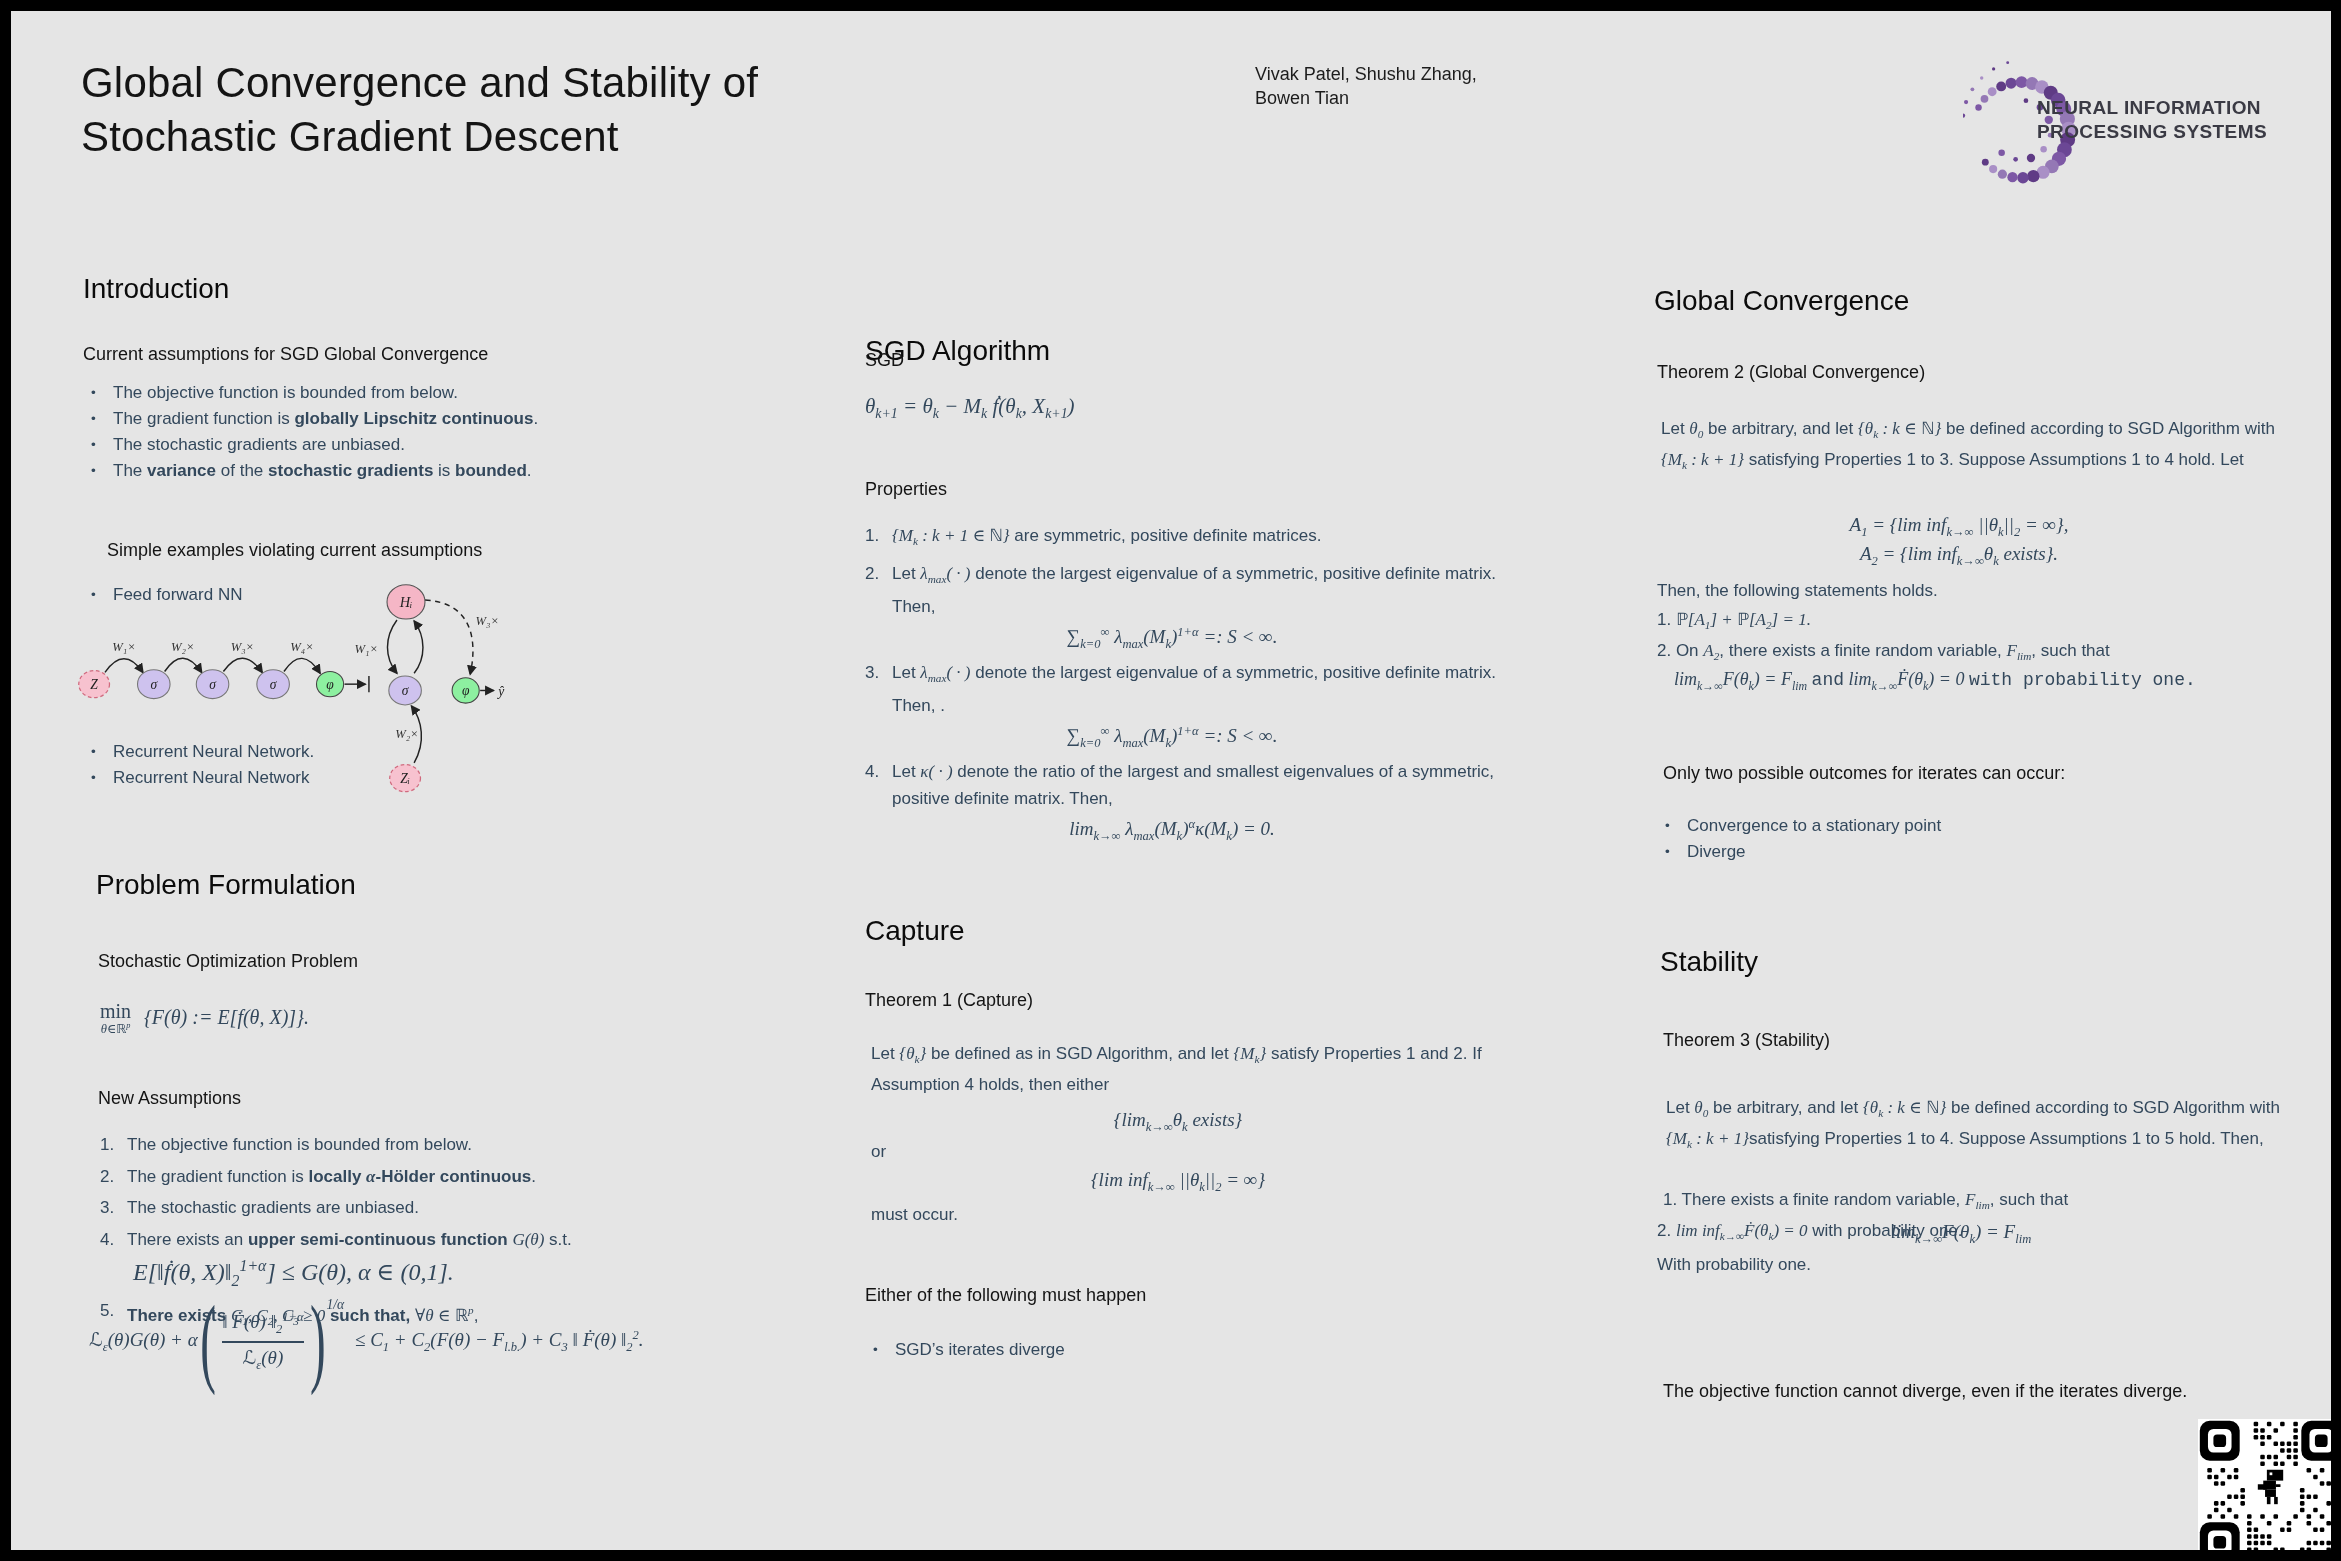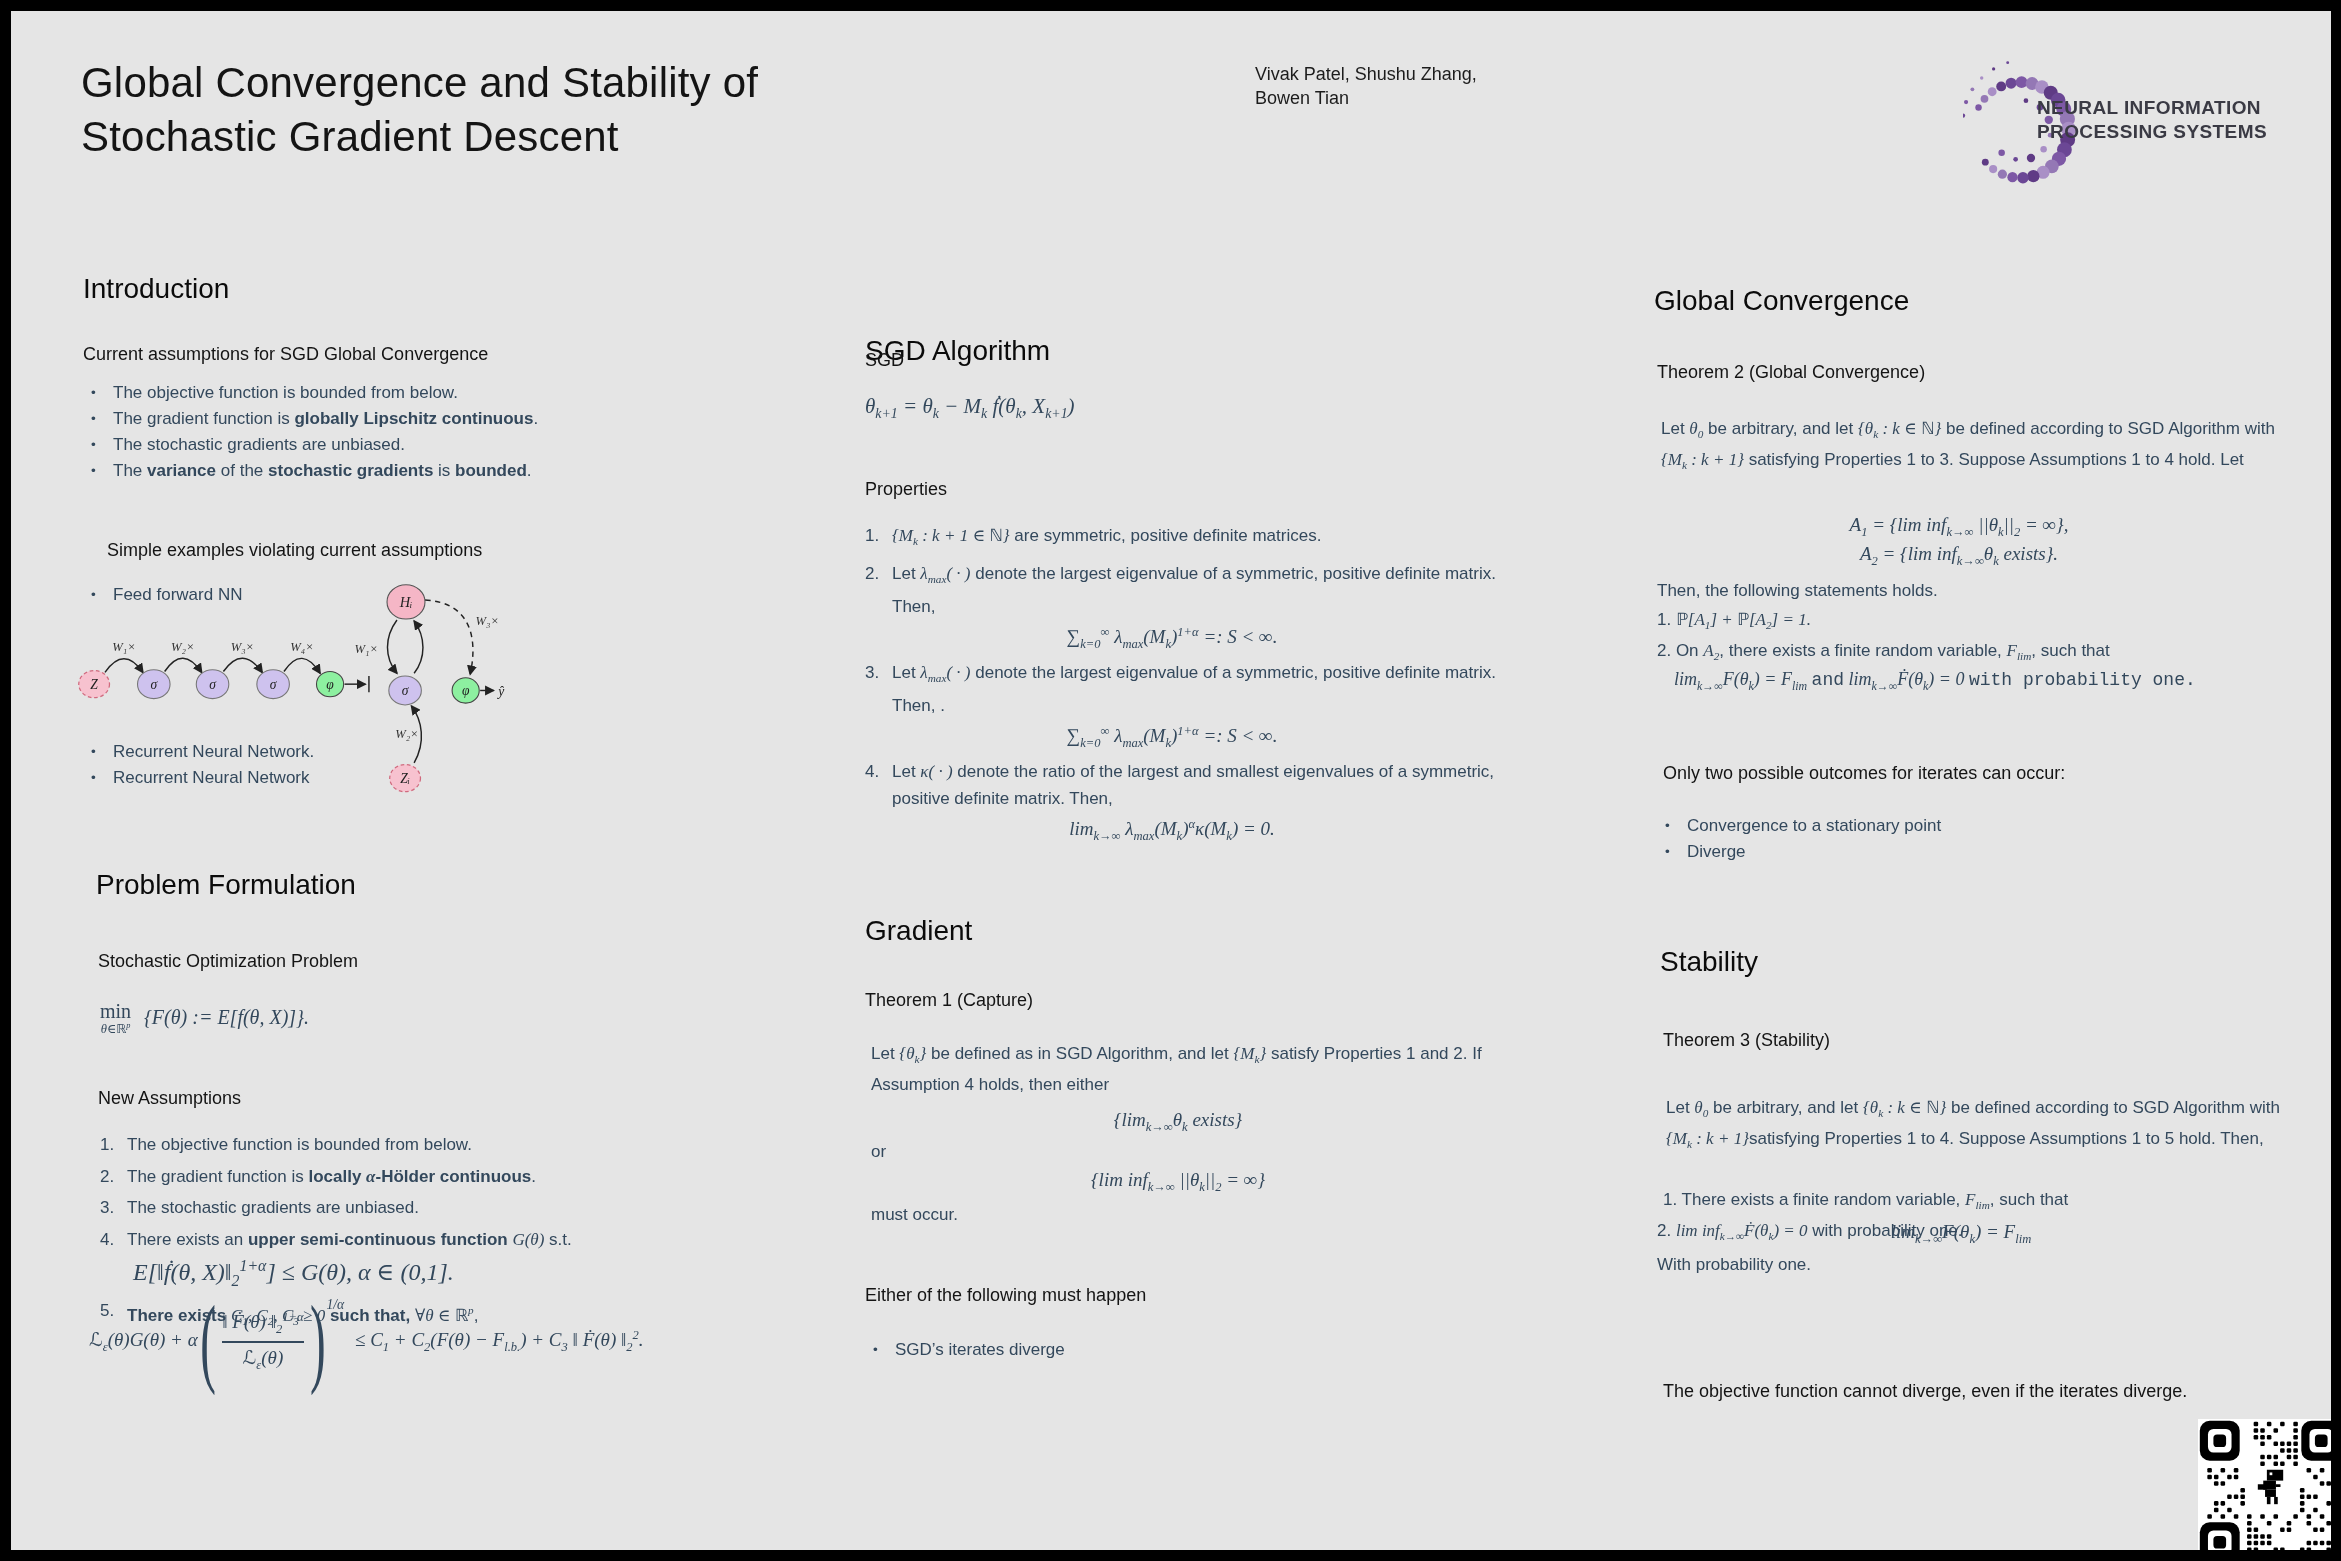--- a/index.html
+++ b/index.html
@@ -213,21 +213,21 @@
   <div class="abs" style="left:854px;top:511px;width:651px;">
     <div class="pitem"><span class="pnum">1.</span><span><span class="m">{M<sub>k</sub> : k + 1 ∈ ℕ}</span> are symmetric, positive definite matrices.</span></div>
     <div class="pitem"><span class="pnum">2.</span><span>Let <span class="m">λ<sub>max</sub>( · )</span> denote the largest eigenvalue of a symmetric, positive definite matrix. Then,</span></div>
     <div class="peq m" style="width:614px;">∑<sub>k=0</sub><sup>∞</sup> λ<sub>max</sub>(M<sub>k</sub>)<sup>1+α</sup> =: S &lt; ∞.</div>
     <div class="pitem"><span class="pnum">3.</span><span>Let <span class="m">λ<sub>max</sub>( · )</span> denote the largest eigenvalue of a symmetric, positive definite matrix. Then, .</span></div>
     <div class="peq m" style="width:614px;">∑<sub>k=0</sub><sup>∞</sup> λ<sub>max</sub>(M<sub>k</sub>)<sup>1+α</sup> =: S &lt; ∞.</div>
     <div class="pitem"><span class="pnum">4.</span><span>Let <span class="m">κ( · )</span> denote the ratio of the largest and smallest eigenvalues of a symmetric, positive definite matrix. Then,</span></div>
     <div class="peq m" style="width:614px;">lim<sub>k→∞</sub> λ<sub>max</sub>(M<sub>k</sub>)<sup>α</sup>κ(M<sub>k</sub>) = 0.</div>
   </div>
 
-  <div class="abs sec-h" style="left:854px;top:904px;">Gradient</div>
+  <div class="abs sec-h" style="left:854px;top:904px;">Capture</div>
   <div class="abs lbl" style="left:854px;top:979px;">Theorem 1 (Capture)</div>
   <div class="abs body" style="left:860px;top:1030px;width:643px;">Let <span class="m">{θ<sub>k</sub>}</span> be defined as in SGD Algorithm, and let <span class="m">{M<sub>k</sub>}</span> satisfy Properties 1 and 2. If Assumption 4 holds, then either</div>
   <div class="abs deq center" style="left:860px;top:1095px;width:614px;">{lim<sub>k→∞</sub>θ<sub>k</sub> exists}</div>
   <div class="abs body" style="left:860px;top:1128px;">or</div>
   <div class="abs deq center" style="left:860px;top:1155px;width:614px;">{lim inf<sub>k→∞</sub> ||θ<sub>k</sub>||<sub>2</sub> = ∞}</div>
   <div class="abs body" style="left:860px;top:1191px;">must occur.</div>
   <div class="abs lbl" style="left:854px;top:1274px;">Either of the following must happen</div>
   <div class="abs" style="left:854px;top:1326px;width:587px;">
     <div class="li">SGD’s iterates diverge</div>
   </div>

